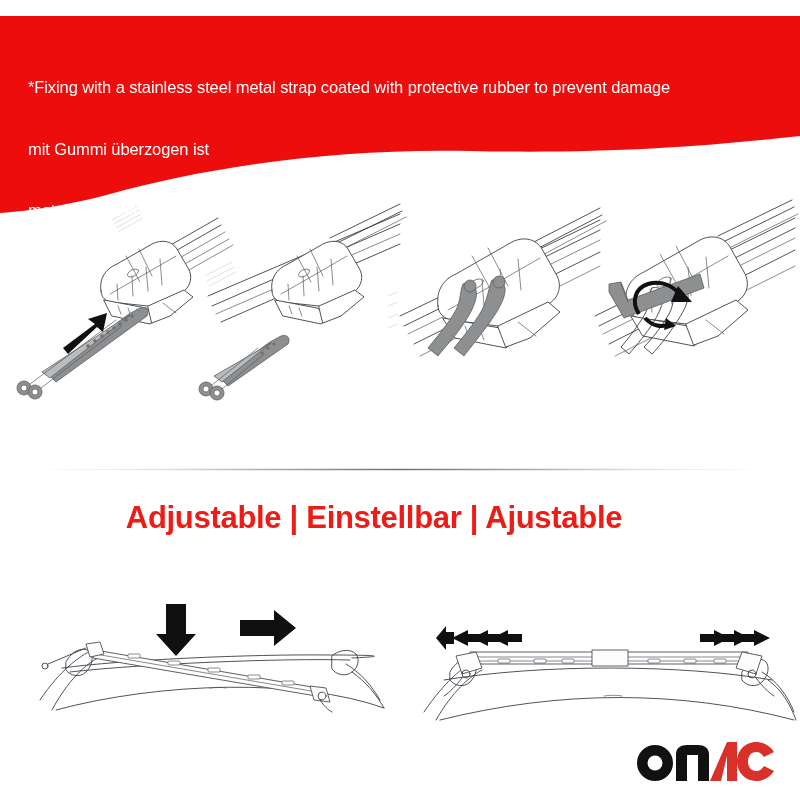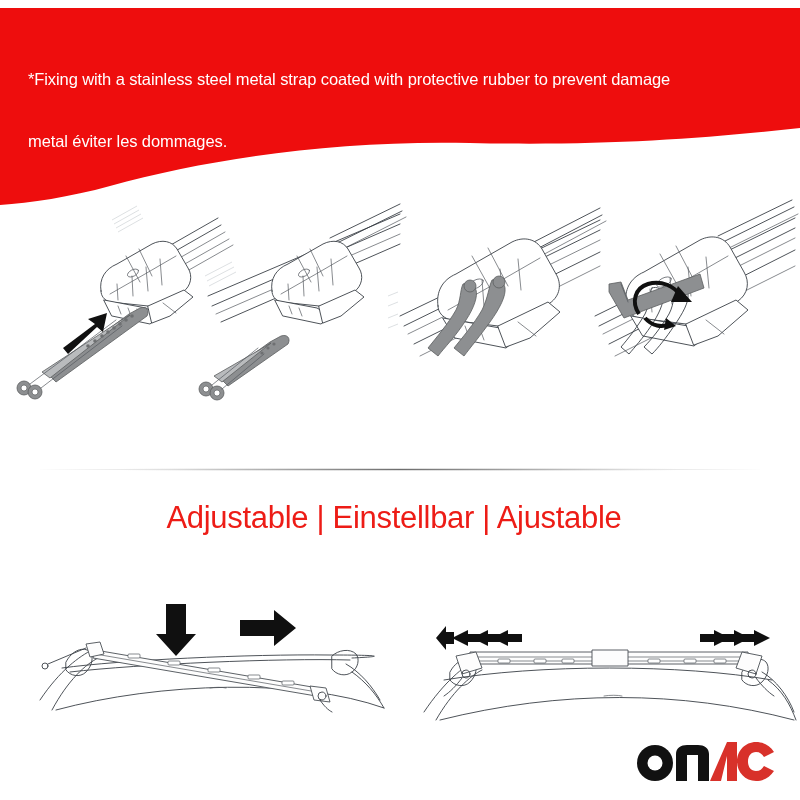--- a/index.html
+++ b/index.html
@@ -19,21 +19,21 @@
     position: relative;
     width: 800px;
     height: 800px;
     background: #ffffff;
     overflow: hidden;
   }
 
   
   .banner {
     position: absolute;
-    left: 0; top: 8px;
+    left: 0; top: 16px;
     width: 716px;
     height: 200px;
   }
   .banner-shape {
     position: absolute;
     left: 0; top: 0;
     width: 800px;
     height: 200px;
     display: block;
   }
@@ -73,24 +73,23 @@
   }
 
   .section-title {
     position: absolute;
     left: 0;
     top: 500px;
     width: 748px;
     text-align: center;
     color: #ED1C16;
     font-size: 31px;
-    font-weight: normal;
+    font-weight: bold;
     letter-spacing: -0.3px;
     font-family: "Liberation Sans", sans-serif;
-    padding-left: 20px;
   }
 
   .panel-bottom {
     position: absolute;
     left: 0;
     top: 560px;
     width: 800px;
     height: 180px;
   }
 
@@ -130,20 +129,21 @@
   <div class="banner">
     <svg class="banner-shape" viewBox="0 0 800 200" preserveAspectRatio="none">
       <path d="M0,0 L800,0 L800,120
                C700,131 600,138 470,135
                C340,132 210,150 110,178
                C70,189 30,195 0,197 Z" fill="#EE0D0D"></path>
     </svg>
 
     <div class="banner-text">
       <span class="banner-line">*Fixing with a stainless steel metal strap coated with protective rubber to prevent damage</span>
+      <span class="banner-line">mit Gummi überzogen ist</span>
       <span class="banner-line">metal éviter les dommages.</span>
     </div>
   </div>
 
   <div class="panel-top">
     <svg viewBox="0 0 800 272" width="800" height="272">
 
       <g>
 
         <g>

